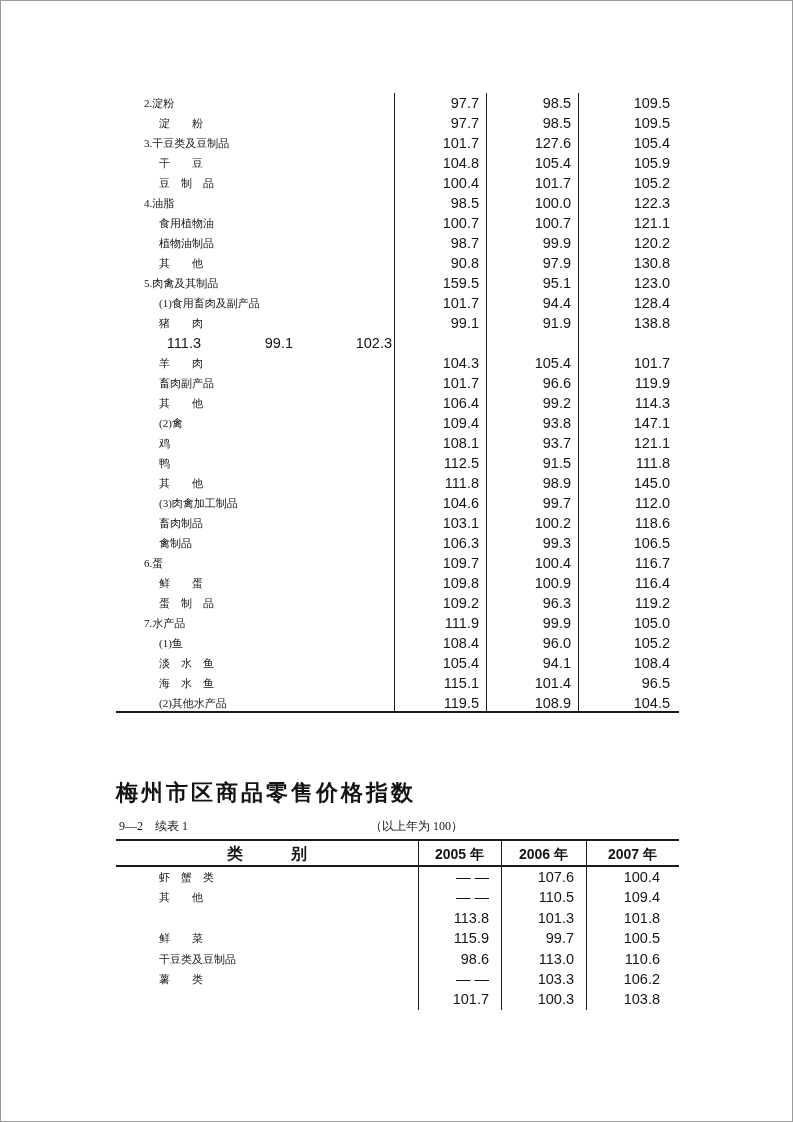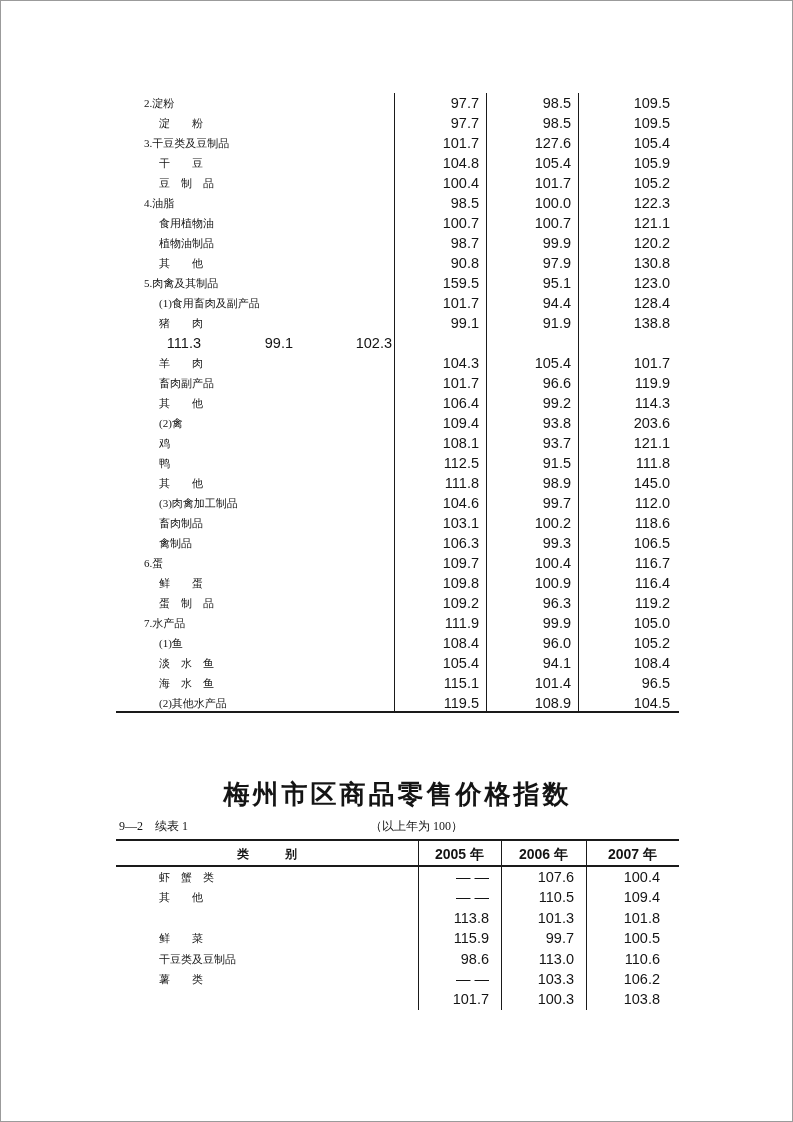--- a/index.html
+++ b/index.html
@@ -25,37 +25,37 @@
   .toptable .row { height:20px; line-height:20px; }
   .toptable .label { flex:0 0 278px; }
   .toptable .row.lvl1 .label { padding-left:28px; }
   .toptable .row.lvl2 .label { padding-left:43px; }
   .toptable .n1 { width:92px;  padding-right:7px; }
   .toptable .n2 { width:92px;  padding-right:7px; }
   .toptable .n3 { width:101px; padding-right:9px; }
   
   .title {
     position:absolute; left:115px; top:780px; width:563px; height:28px;
-    text-align:center; font-family:Liberation Serif, serif;
-    font-weight:bold; font-size:26px; letter-spacing:3px; line-height:28px;
+    font-family:Liberation Mono, monospace;
+    font-weight:bold; font-size:22px; letter-spacing:3px; line-height:28px;
   }
   .meta { position:absolute; left:118px; top:815px; width:560px; height:20px;
           font-size:12px; line-height:20px; }
   .meta .note { position:absolute; left:251px; top:0; }
   
   .bottomtable {
     position:absolute; left:115px; top:838px; width:563px;
     border-top:2px solid #1a1a1a;
   }
   .bt-header {
     display:flex; height:26px; line-height:26px;
     border-bottom:2px solid #1a1a1a;
     font-family:"Liberation Sans","DejaVu Sans",sans-serif; font-weight:bold;
   }
-  .h-cat  { width:302px; text-align:center; font-size:12px; white-space:pre; }
+  .h-cat  { width:302px; text-align:center; font-size:16px; white-space:pre; }
   .h-year { text-align:center; font-size:14px; }
   .hc1 { width:83px; } .hc2 { width:85px; } .hc3 { width:93px; }
   .bottomtable .row { height:20.4px; line-height:20.4px; }
   .bottomtable .label { flex:0 0 302px; }
   .bottomtable .row.lvl1 .label { padding-left:28px;margin-top:39px; }
   .bottomtable .row.lvl2 .label { padding-left:43px; }
   .bottomtable .n1 { width:83px; padding-right:12px; }
   .bottomtable .n2 { width:85px; padding-right:12px; }
   .bottomtable .n3 { width:93px; padding-right:19px; }
 </style>
@@ -178,21 +178,21 @@
           <span class="label">其　　他</span>
           <span class="num n1">106.4</span>
           <span class="num n2">99.2</span>
           <span class="num n3">114.3</span>
         </div>
 
         <div class="row lvl2">
           <span class="label">(2)禽</span>
           <span class="num n1">109.4</span>
           <span class="num n2">93.8</span>
-          <span class="num n3">203.6</span>
+          <span class="num n3">147.1</span>
         </div>
 
         <div class="row lvl2">
           <span class="label">鸡</span>
           <span class="num n1">108.1</span>
           <span class="num n2">93.7</span>
           <span class="num n3">121.1</span>
         </div>
 
         <div class="row lvl2">

